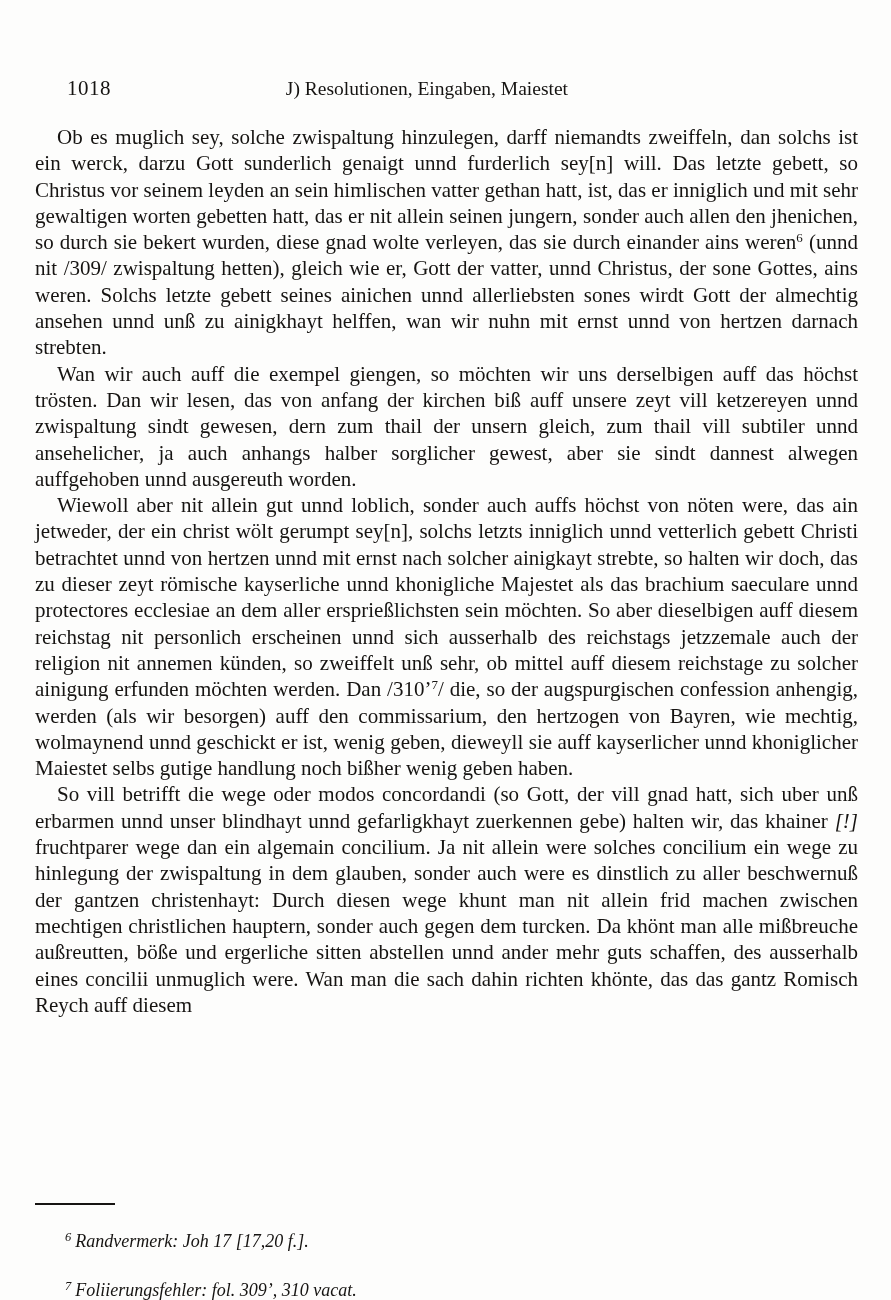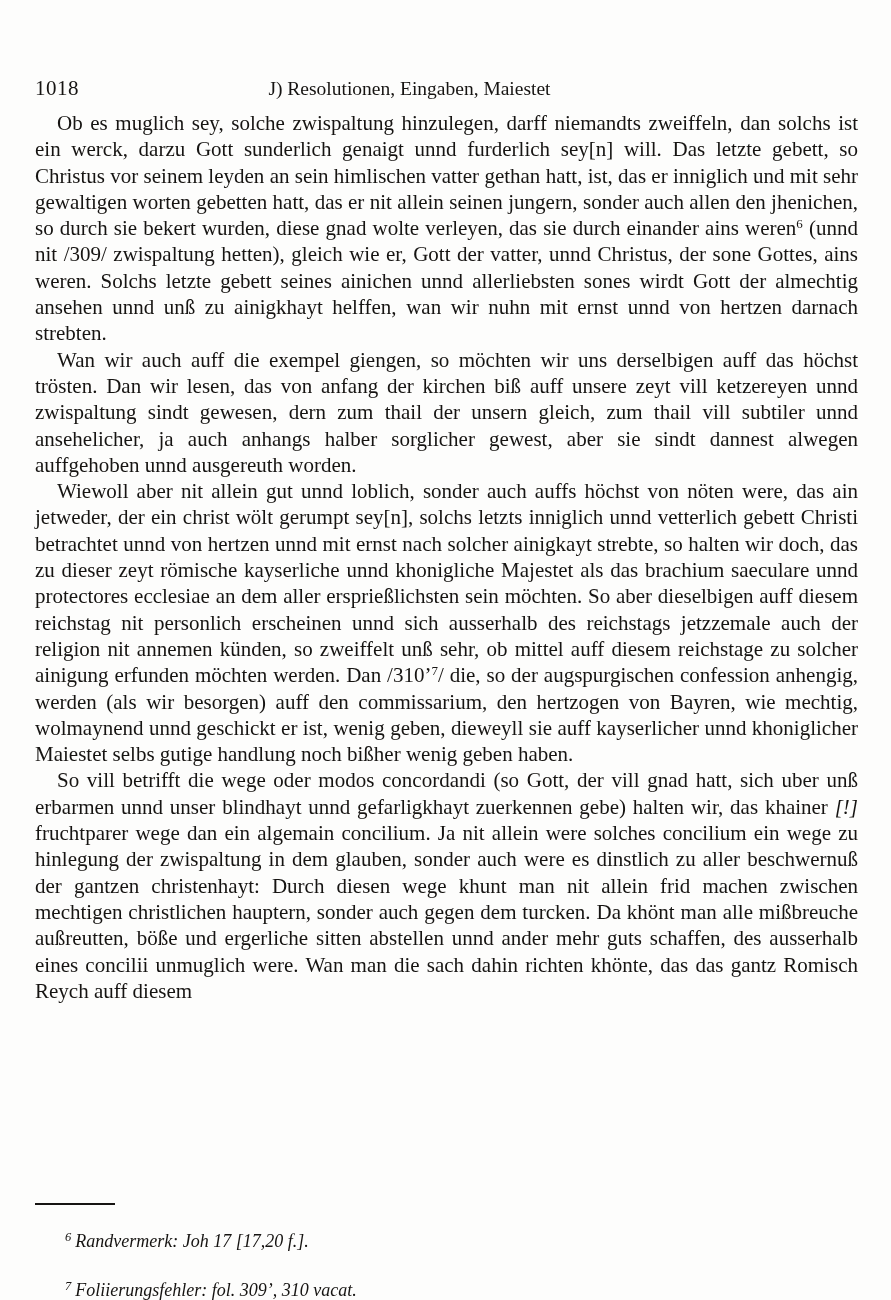--- a/index.html
+++ b/index.html
@@ -19,38 +19,39 @@
   }
   .content {
     position: absolute;
     left: 35px;
     top: 76px;
     width: 823px;
   }
   .page-header {
     position: relative;
     height: 30px;
+    margin-left: 32px;
   }
   .page-number {
     position: absolute;
     left: 0;
     top: 0;
     font-size: 21px;
     letter-spacing: 0.5px;
   }
   .running-head {
     position: absolute;
     left: 45.5%;
     top: 2px;
     transform: translateX(-50%);
     font-size: 19.5px;
     white-space: nowrap;
   }
   .body-text {
-    margin-top: 4px;
+    margin-top: 18px;
     font-size: 21px;
     line-height: 26.3px;
     text-align: justify;
     hyphens: none;
   }
   .body-text p {
     margin: 0;
     padding: 0;
     text-indent: 22px;
   }

